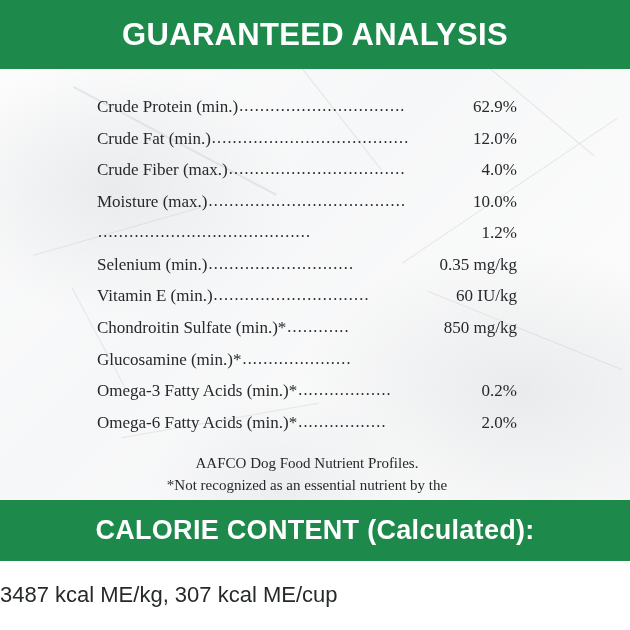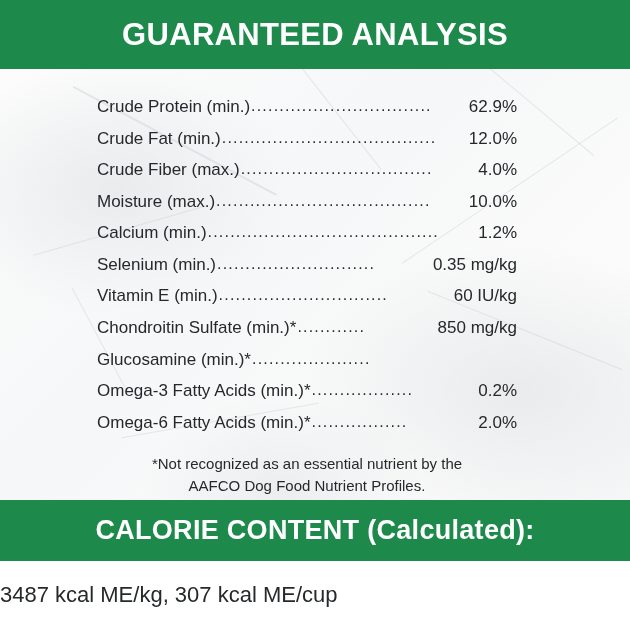--- a/index.html
+++ b/index.html
@@ -68,20 +68,21 @@
   }
 
   .analysis {
     position: relative;
     z-index: 2;
     flex: 1;
     padding: 22px 16px 4px 0;
     display: flex;
     flex-direction: column;
     align-items: center;
+    font-family: Liberation Serif, serif;
   }
   .rows {
     width: 420px;
     margin: 0 auto;
   }
   .row {
     display: flex;
     align-items: baseline;
     font-size: 17px;
     color: #26292b;
@@ -163,21 +164,20 @@
         <span class="value">4.0%</span>
       </div>
 
       <div class="row">
         <span class="name">Moisture (max.)</span>
         <span class="dots">......................................</span>
         <span class="value">10.0%</span>
       </div>
 
       <div class="row">
-        <span class="name">Calcium (min.)</span>
         <span class="dots">.........................................</span>
         <span class="value">1.2%</span>
       </div>
 
       <div class="row">
         <span class="name">Selenium (min.)</span>
         <span class="dots">............................</span>
         <span class="value">0.35 mg/kg</span>
       </div>
 
@@ -206,22 +206,22 @@
 
       <div class="row">
         <span class="name">Omega-6 Fatty Acids (min.)*</span>
         <span class="dots">.................</span>
         <span class="value">2.0%</span>
       </div>
 
     </div>
 
     <div class="footnote">
+      <div>AAFCO Dog Food Nutrient Profiles.</div>
       <div>*Not recognized as an essential nutrient by the</div>
-      <div>AAFCO Dog Food Nutrient Profiles.</div>
     </div>
   </div>
 
   <div class="banner banner-bottom">
     <span>CALORIE CONTENT (Calculated):</span>
   </div>
 
   <div class="calories">
     <span>3487 kcal ME/kg, 307 kcal ME/cup</span>
   </div>

